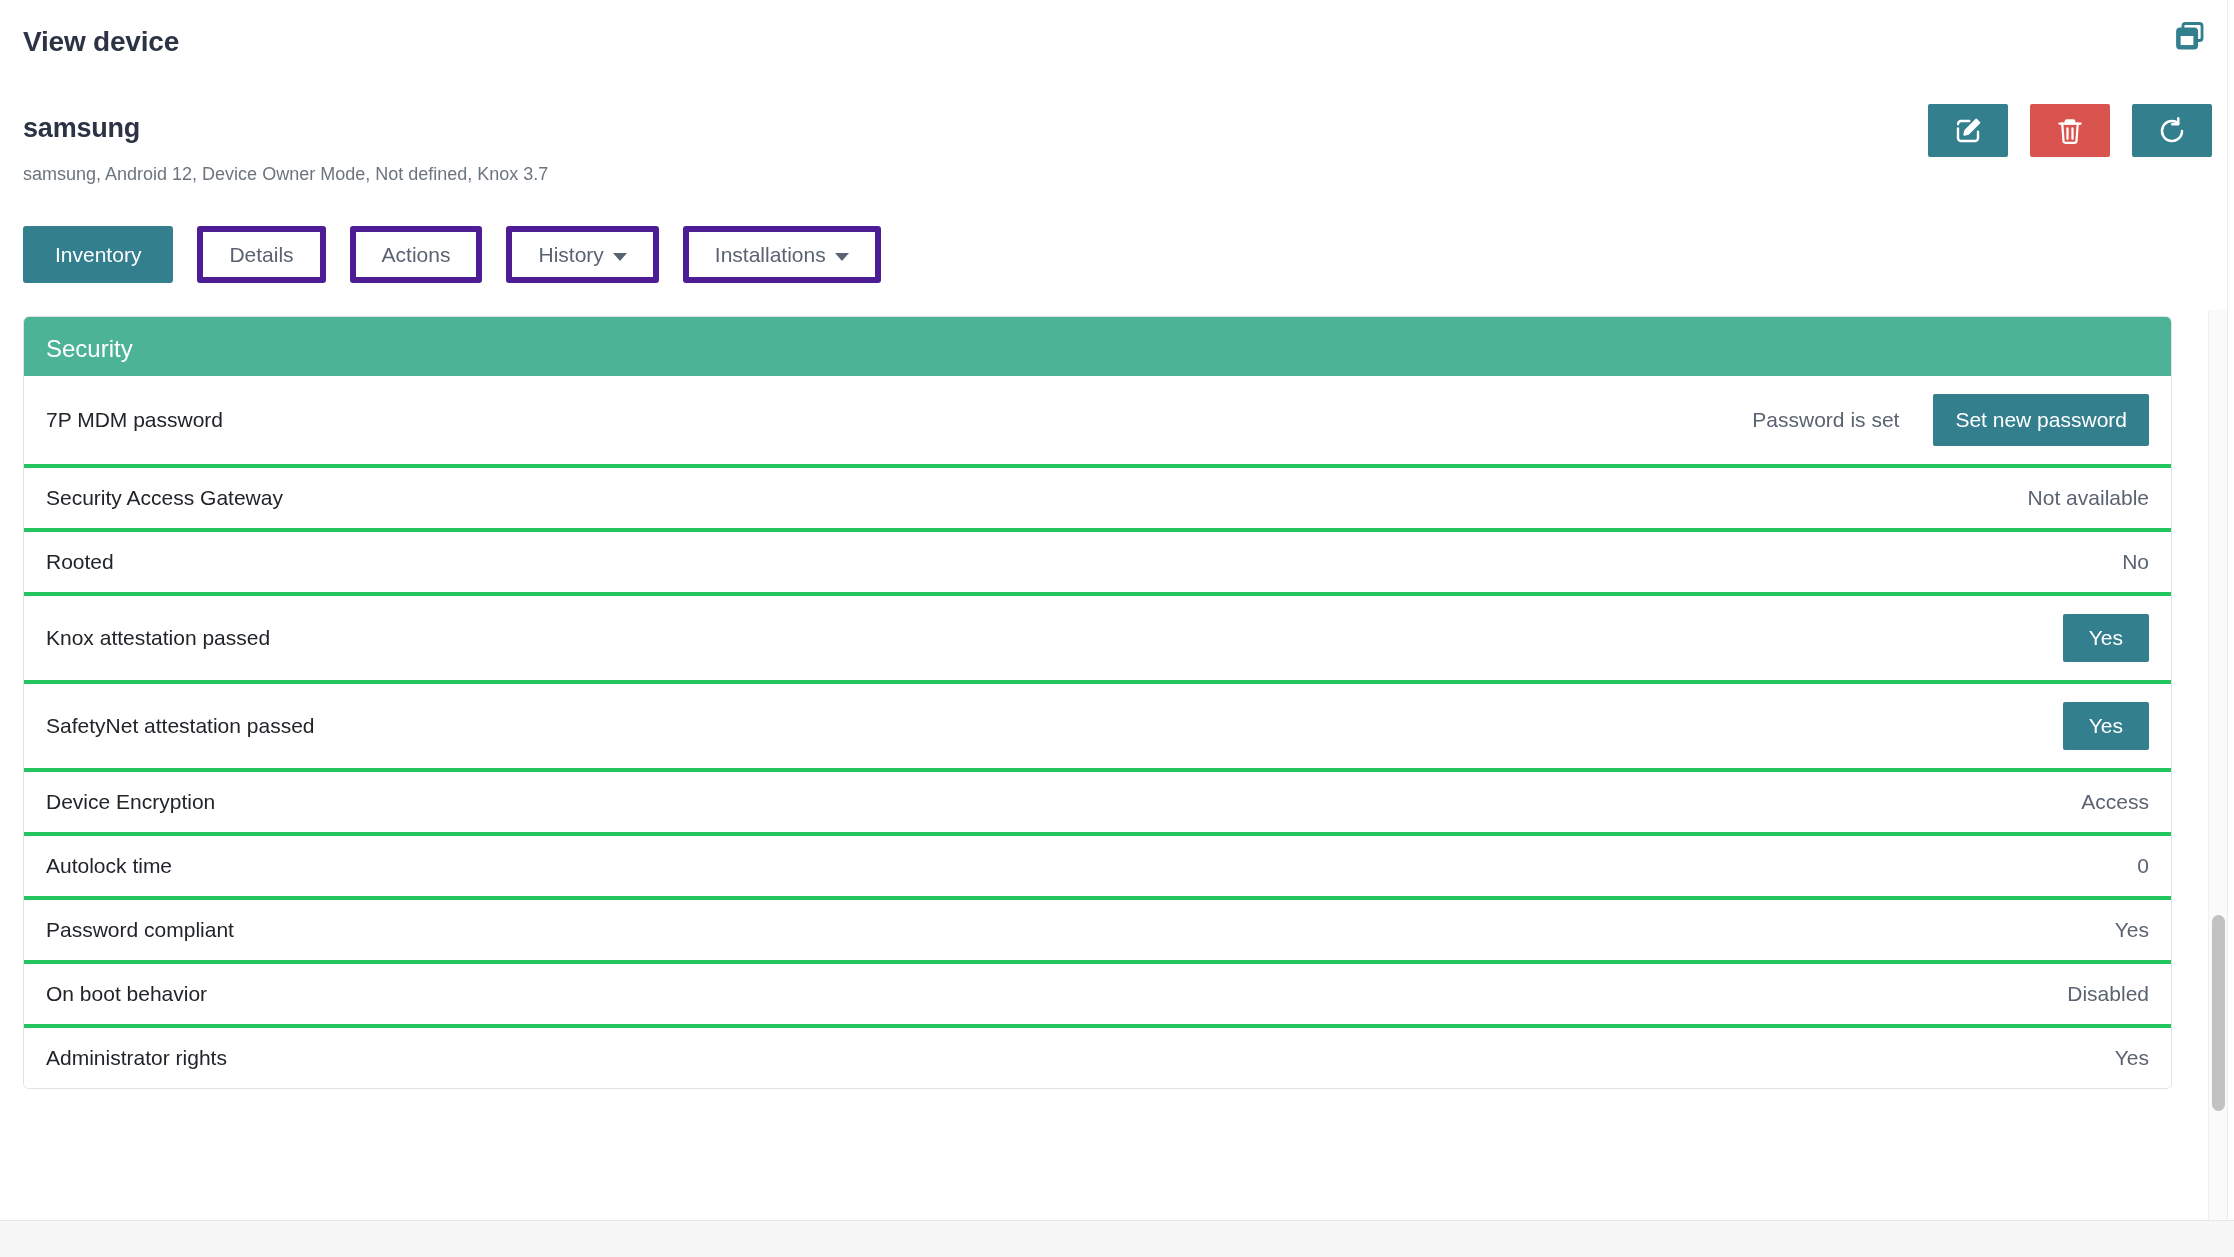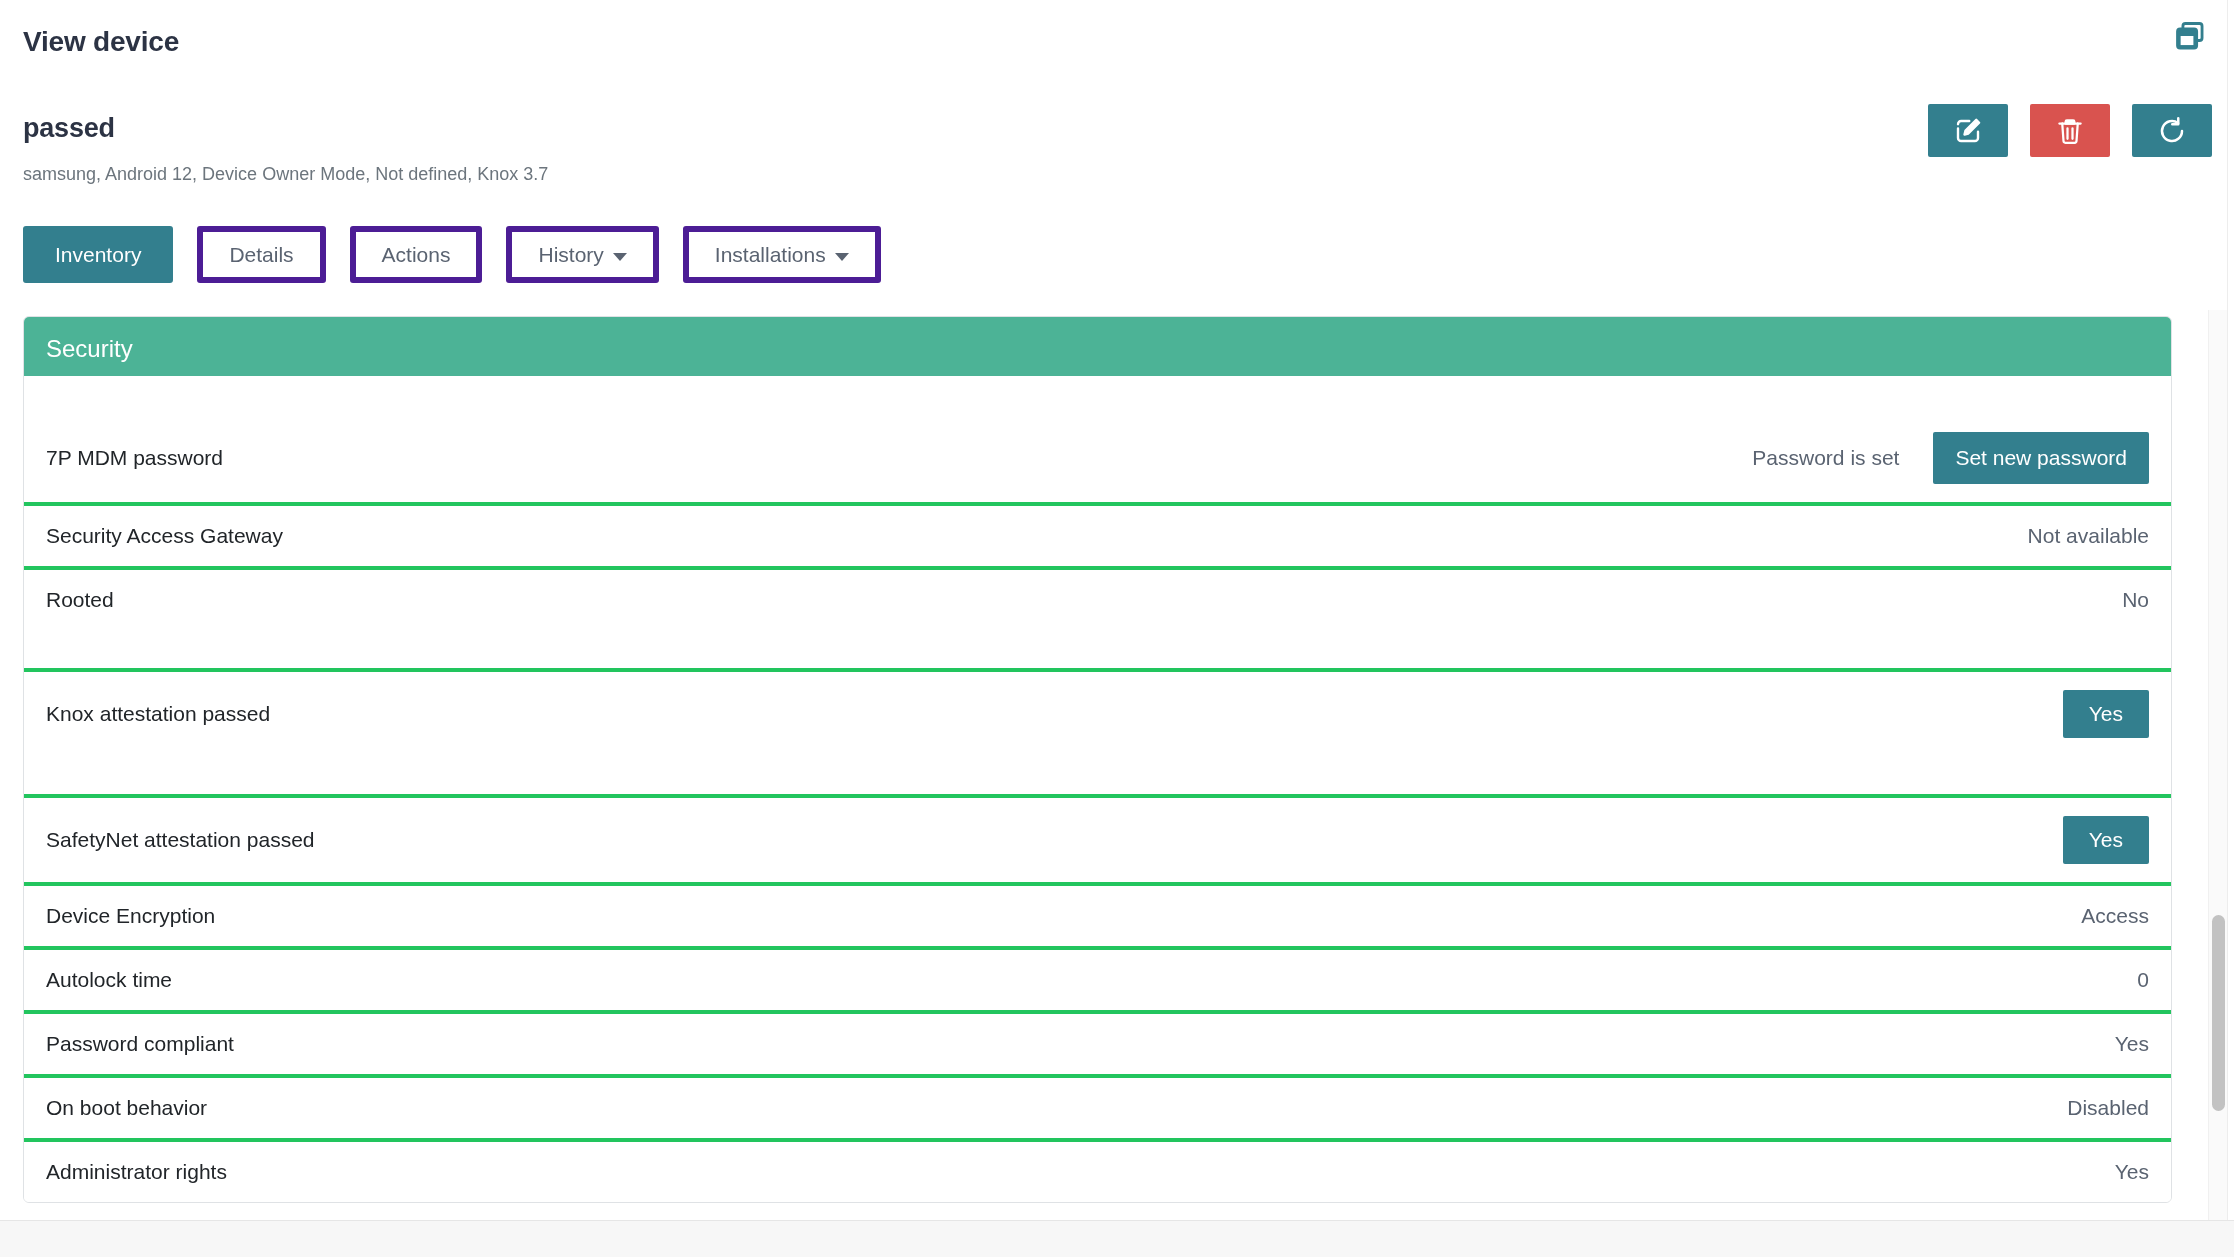--- a/index.html
+++ b/index.html
@@ -145,21 +145,21 @@
   .row {
     display: flex;
     align-items: center;
     justify-content: space-between;
     border-top: 4px solid #22c55e;
     padding: 0 22px;
     min-height: 64px;
     background: #ffffff;
   }
   .row:first-of-type { border-top: none; }
-  .row.tall { min-height: 88px; margin-top: 38px; }
+  .row.tall { min-height: 88px; }
   .row-label {
     font-size: 21px;
     color: #212529;
   }
   .row-value {
     font-size: 21px;
     color: #5a6371;
     text-align: right;
     display: flex;
     align-items: center;
@@ -234,21 +234,21 @@
     <div class="page-title">View device</div>
     <div class="window-icon">
       <svg width="34" height="34" viewBox="0 0 24 24" fill="none" stroke="#337f8e" stroke-width="2">
         <rect x="7" y="3.2" width="13.5" height="12" rx="1.8" fill="none" stroke="#337f8e" stroke-width="2"></rect>
         <rect x="3.2" y="7" width="13.5" height="13.5" rx="1.8" fill="#337f8e" stroke="#337f8e" stroke-width="2"></rect>
         <rect x="5.4" y="12" width="9" height="6.4" fill="#ffffff" stroke="none"></rect>
       </svg>
     </div>
   </div>
 
-  <div class="device-name">passed</div>
+  <div class="device-name">samsung</div>
   <div class="device-sub">samsung, Android 12, Device Owner Mode, Not defined, Knox 3.7</div>
 
   <div class="action-buttons">
     <button class="act-btn teal">
       <svg width="30" height="30" viewBox="0 0 24 24" fill="none" stroke="#ffffff" stroke-width="1.9" stroke-linecap="round" stroke-linejoin="round">
         <path d="M4 6.5 A2.5 2.5 0 0 1 6.5 4 H13"></path>
         <path d="M20 12.5 V17.5 A2.5 2.5 0 0 1 17.5 20 H6.5 A2.5 2.5 0 0 1 4 17.5 V10"></path>
         <path d="M18.6 3.1 l2.3 2.3 -8.6 8.6 -3.1 0.8 0.8 -3.1 z" fill="#ffffff" stroke="#ffffff"></path>
       </svg>
     </button>

